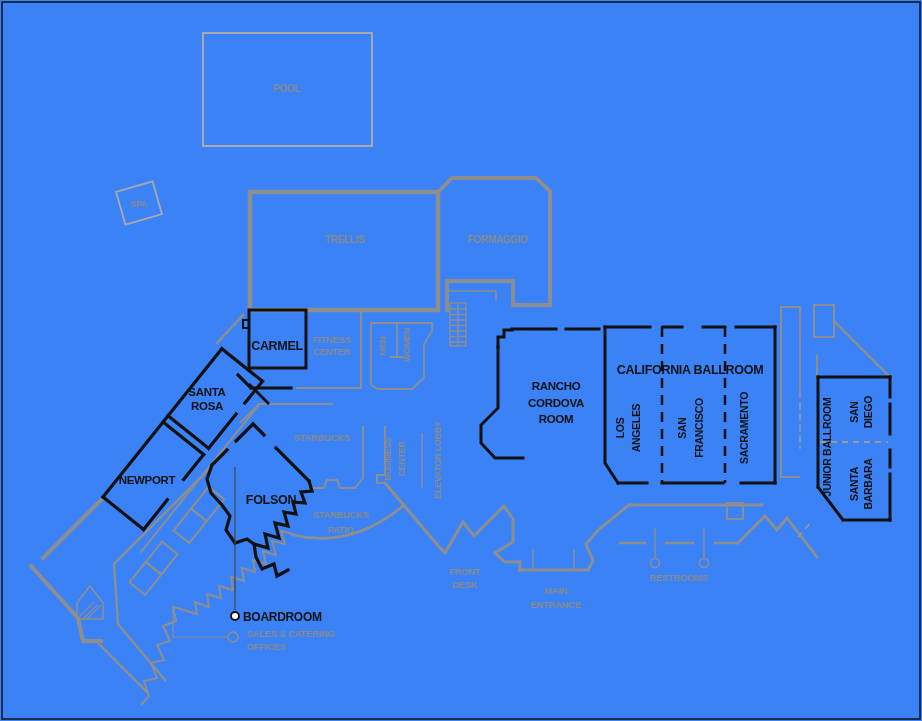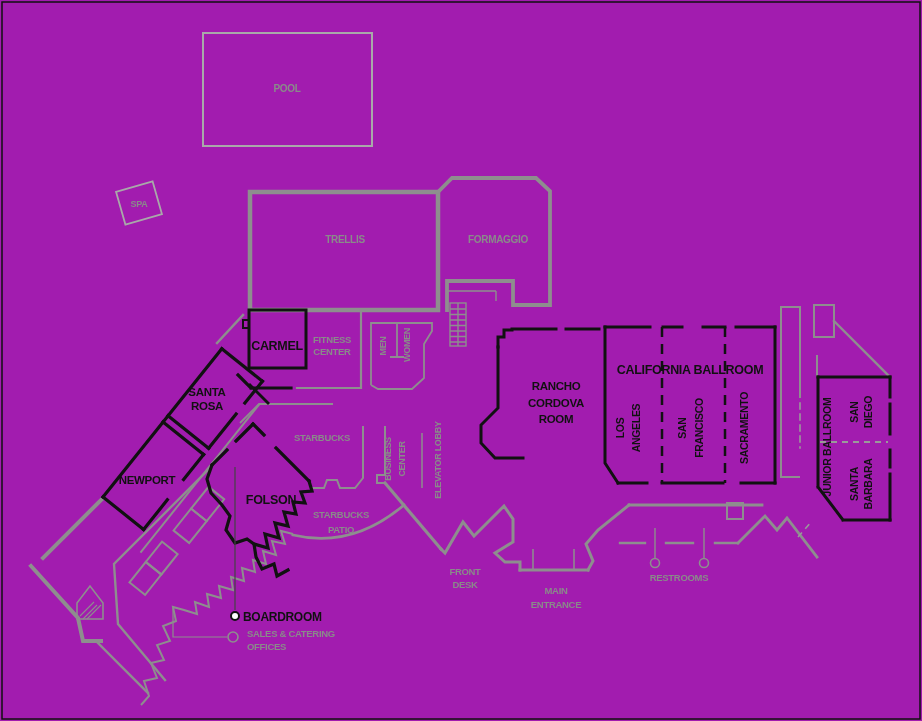--- a/index.html
+++ b/index.html
@@ -1,16 +1,16 @@
 <!DOCTYPE html>
 <html><head>
 <meta charset="utf-8">
 <style>
   html,body{margin:0;padding:0;background:#ffffff;}
-  .stage{width:922px;height:721px;position:relative;background:#a21caf;}
+  .stage{width:922px;height:721px;position:relative;background:#3b82f6;}
   svg{display:block;font-family:"Liberation Sans",sans-serif;}
   
   .blk{stroke:#111;fill:none;stroke-linecap:square;stroke-linejoin:miter;}
   .blk-dash{stroke:#111;fill:none;stroke-dasharray:10 7;}
   .gry{stroke:#8e8e8e;fill:none;stroke-linecap:square;stroke-linejoin:miter;}
   .gry-lt{stroke:#a9a9a9;fill:none;}
   .gry-dash{stroke:#9a9a9a;fill:none;stroke-dasharray:6 5;}
   .thin{stroke:#8e8e8e;fill:none;}
   
   text{font-weight:700;letter-spacing:-0.3px;}

